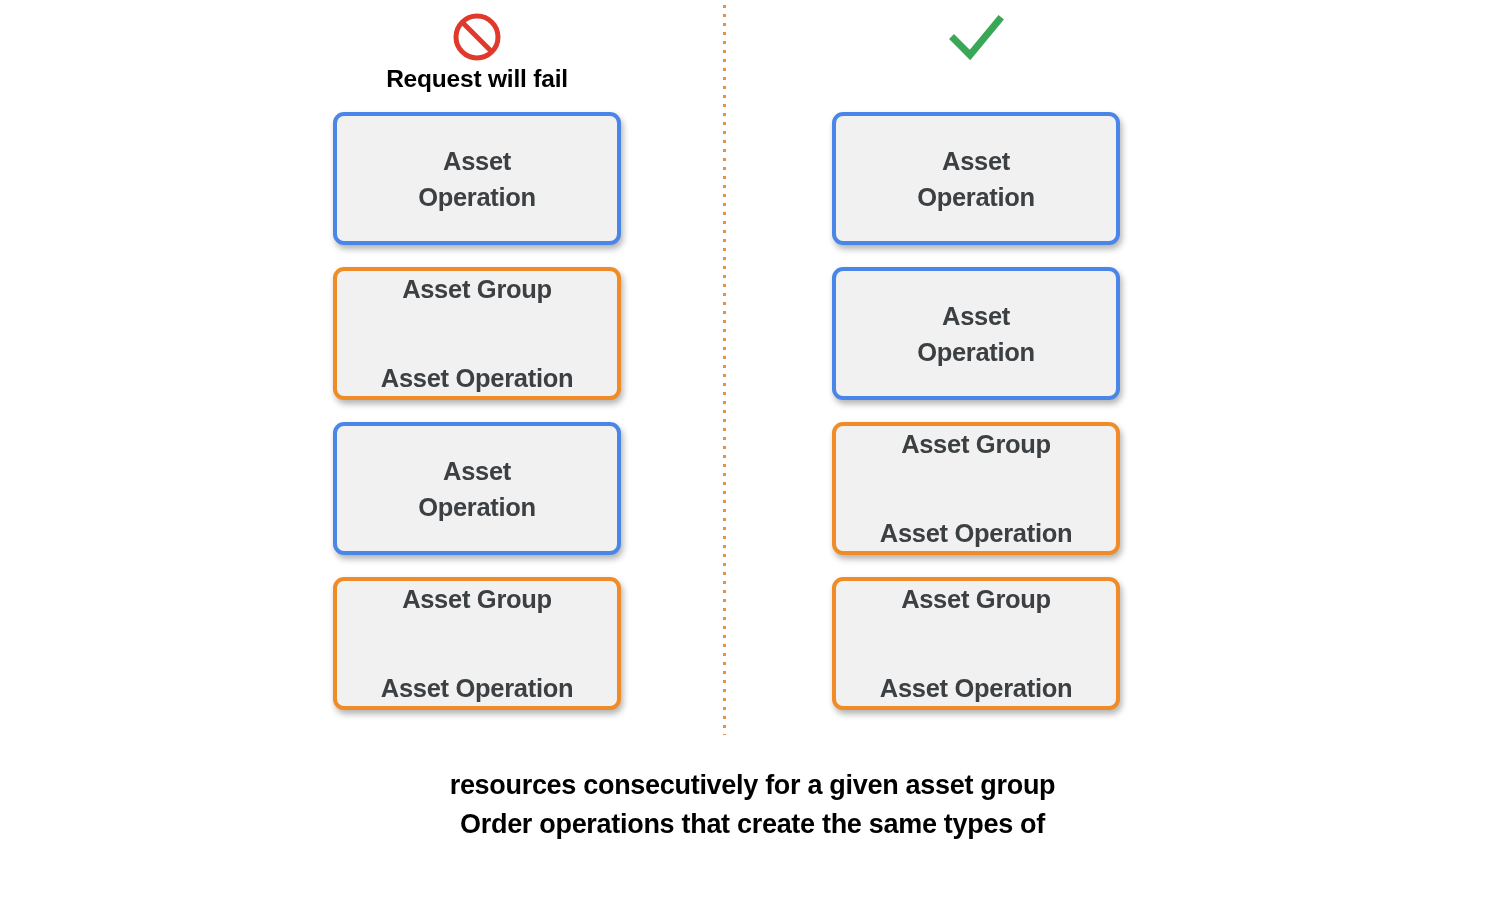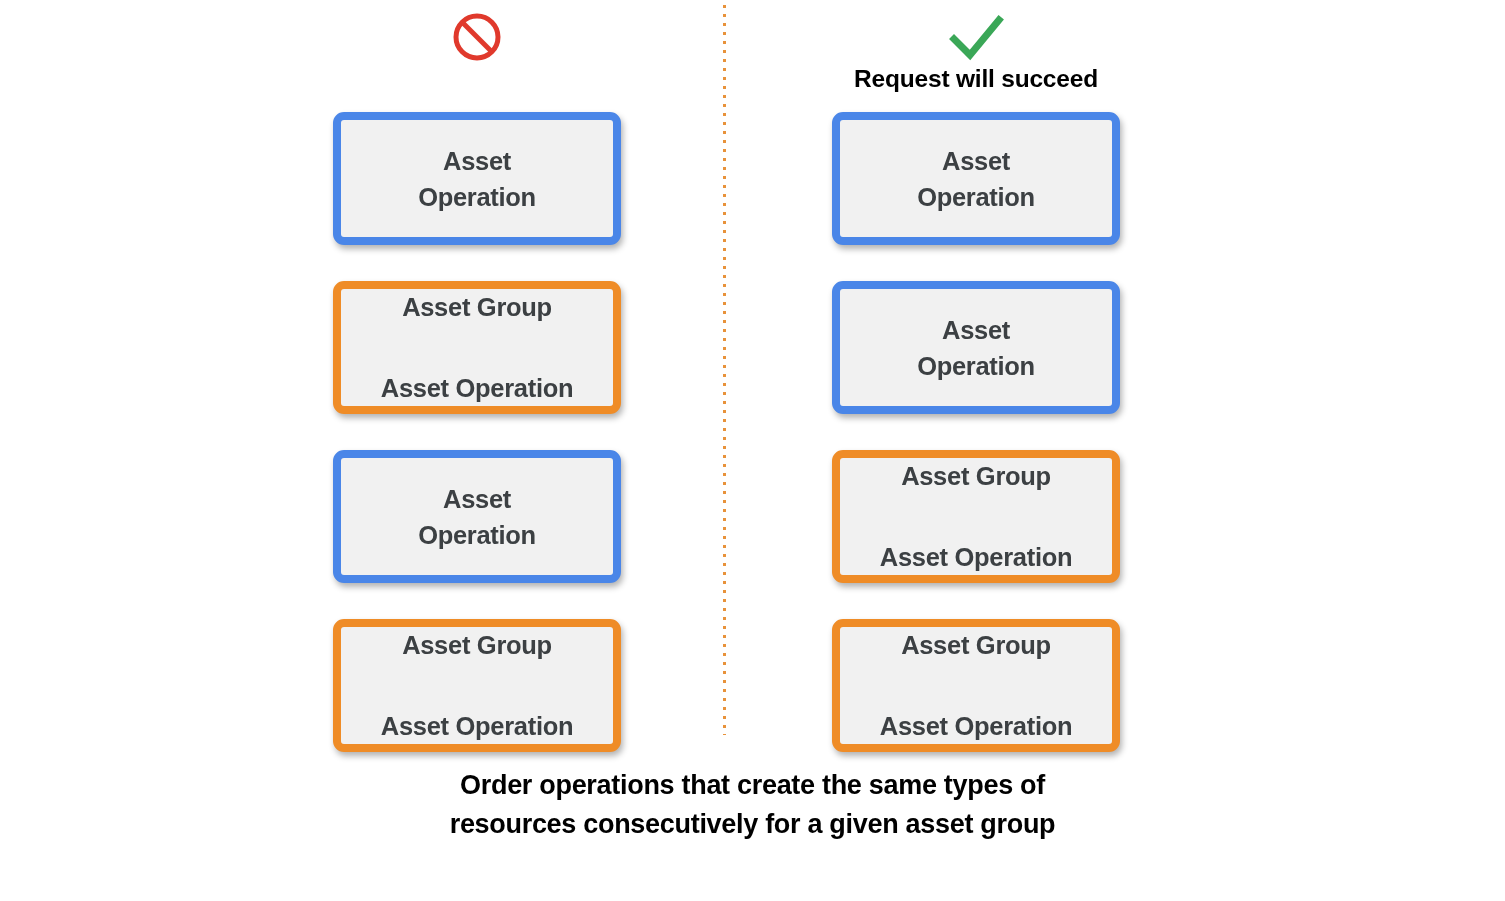--- a/index.html
+++ b/index.html
@@ -69,24 +69,24 @@
   .box-stack {
     position: absolute;
     top: 112px;
     left: 6px;
     width: 288px;
   }
   .op-box {
     box-sizing: border-box;
     width: 288px;
     height: 133px;
-    margin-bottom: 36px;
+    margin-bottom: 22px;
     background: #f1f1f1;
     border-radius: 11px;
-    border: 8px solid #0ea5e9;
+    border: 4px solid #0ea5e9;
     box-shadow: 2px 4px 6px rgba(0,0,0,0.30);
     display: flex;
     flex-direction: column;
     align-items: center;
     justify-content: center;
     text-align: center;
   }
   .op-box.blue   { border-color: #4a86e8; }
   .op-box.orange { border-color: #ef8c27; justify-content: space-between; }
 
@@ -124,20 +124,21 @@
 
   <div class="column fail">
 
     <div class="col-head">
       <div class="head-icon">
         <svg width="52" height="52" viewBox="0 0 52 52" aria-hidden="true">
           <circle cx="26" cy="26" r="21" fill="none" stroke="#e0392c" stroke-width="5"></circle>
           <line x1="11.5" y1="11.5" x2="40.5" y2="40.5" stroke="#e0392c" stroke-width="5" stroke-linecap="butt"></line>
         </svg>
       </div>
+      <div class="head-label">Request will fail</div>
     </div>
 
     <div class="box-stack">
 
       <div class="op-box blue">
         <div class="op-line">Asset</div>
         <div class="op-line">Operation</div>
       </div>
 
       <div class="op-box orange">
@@ -159,21 +160,20 @@
   </div>
 
   <div class="column succeed">
 
     <div class="col-head">
       <div class="head-icon">
         <svg width="62" height="52" viewBox="0 0 62 52" aria-hidden="true">
           <polyline points="9,28 25,44 54,9" fill="none" stroke="#3aa757" stroke-width="7" stroke-linecap="square" stroke-linejoin="miter"></polyline>
         </svg>
       </div>
-      <div class="head-label">Request will succeed</div>
     </div>
 
     <div class="box-stack">
 
       <div class="op-box blue">
         <div class="op-line">Asset</div>
         <div class="op-line">Operation</div>
       </div>
 
       <div class="op-box blue">
@@ -188,17 +188,17 @@
 
       <div class="op-box orange">
         <div class="op-line">Asset Group</div>
         <div class="op-line">Asset Operation</div>
       </div>
 
     </div>
   </div>
 
   <div class="caption">
+    <div class="caption-line">resources consecutively for a given asset group</div>
     <div class="caption-line">Order operations that create the same types of</div>
-    <div class="caption-line">resources consecutively for a given asset group</div>
   </div>
 
 </div>
 
 </body></html>

